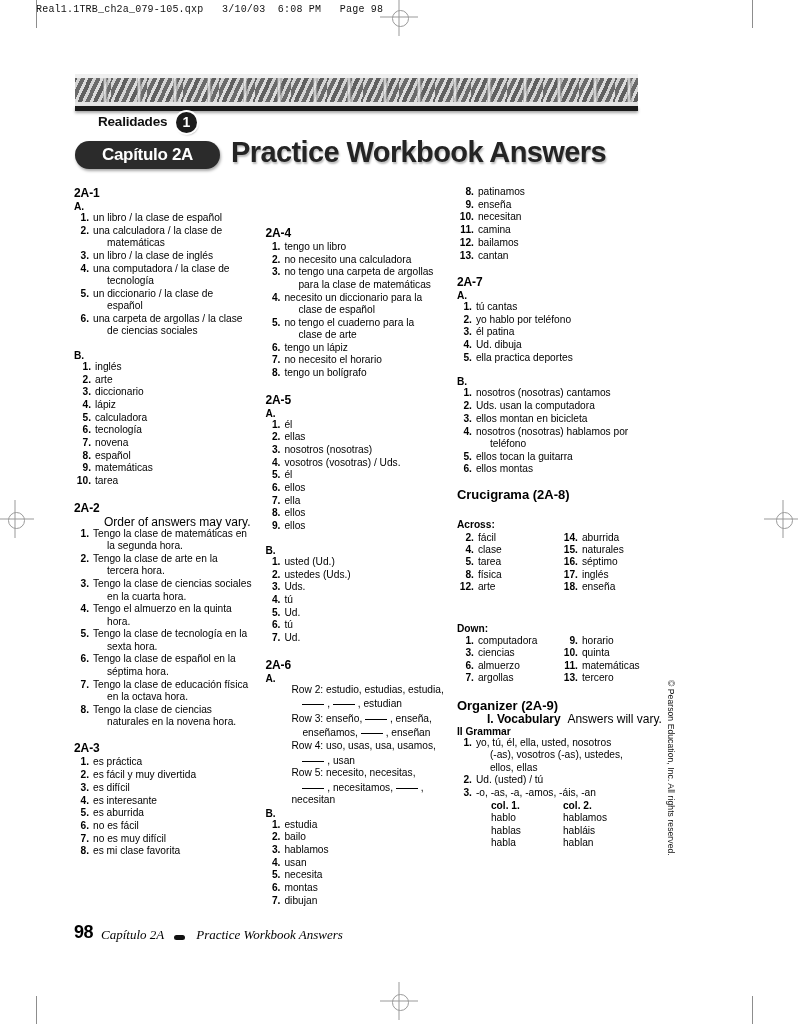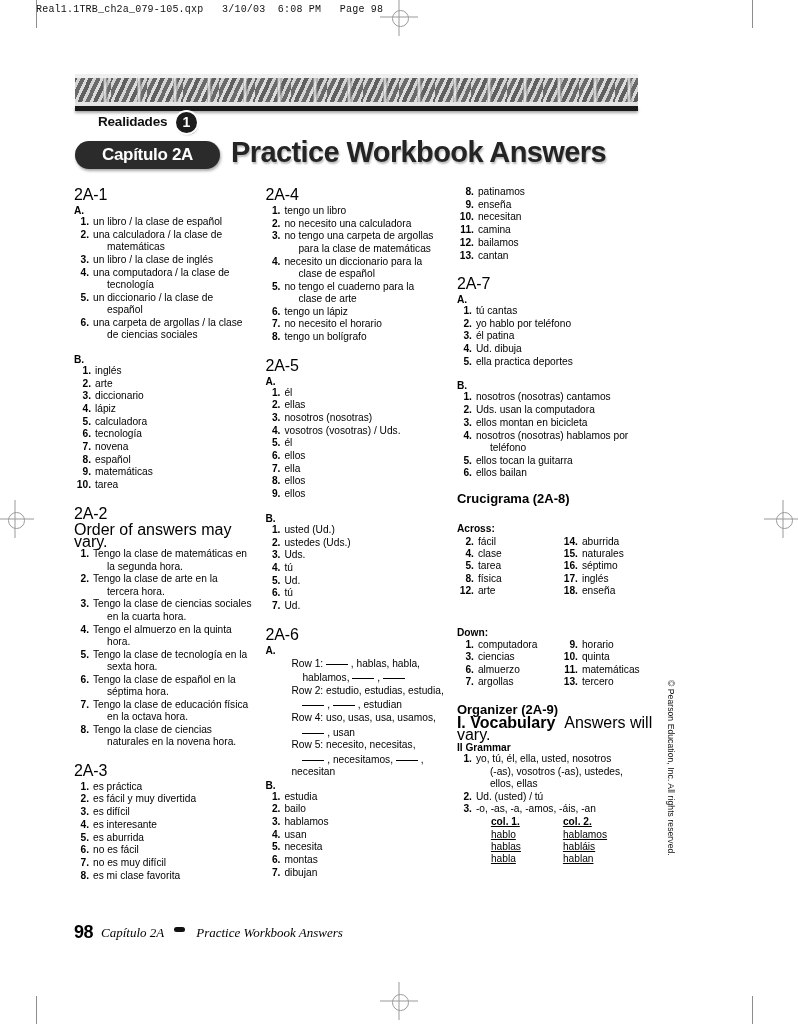--- a/index.html
+++ b/index.html
@@ -174,40 +174,41 @@
   
   .columns {
     position: absolute;
     left: 74px;
     top: 186px;
     width: 600px;
     display: flex;
     gap: 0px;
   }
   .col { width: 190px; padding-right: 4px; }
-  .col.c2 { margin-left: 0px; }
+  .col.c2 { margin-left: 0px; margin-top: 40px; }
   .col.c3 { margin-left: 0px; width: 216px; }
 
   .sec { margin-bottom: 0px; }
   .sec-head {
-    font-size: 16px;
-    font-weight: normal;
+    font-size: 12px;
+    font-weight: bold;
     margin-top: 13px;
     margin-bottom: 1px;
     letter-spacing: -0.1px;
   }
   .sec-head.first { margin-top: 0; }
   .sub-head {
     font-size: 10.2px;
     font-weight: bold;
     margin-top: 1px;
   }
   .note {
-    font-size: 16px;
+    font-size: 12px;
     line-height: 12.3px;
+    margin-left: 30px;
   }
   ol.answers {
     margin: 0;
     padding: 0;
     list-style: none;
     font-size: 10.2px;
     line-height: 12.4px;
   }
   ol.answers li {
     position: relative;
@@ -255,21 +256,21 @@
     display: flex;
     gap: 0px;
   }
   .cw-col { width: 104px; }
   .cw-col ol { margin:0; padding:0; list-style:none; }
   .cw-col li { position: relative; padding-left: 21px; }
   .cw-col li > .num { position:absolute; left:0; width:17px; text-align:right; font-weight:bold; }
 
   
   .org-cols { display:flex; padding-left: 34px; font-size:10.2px; line-height:12.4px; }
-  .org-cols .ocol { width: 72px; text-decoration: underline; }
+  .org-cols .ocol { width: 72px; }
   .org-cols .ohead { font-weight: bold; }
 
   
   .copyright {
     position: absolute;
     left: 676px;
     top: 680px;
     font-size: 8.5px;
     color: #111;
     white-space: nowrap;
@@ -277,21 +278,21 @@
     transform: rotate(90deg);
     letter-spacing: 0.1px;
   }
 
   
   .footer {
     position: absolute;
     left: 74px;
     top: 922px;
     display: flex;
-    align-items: center;
+    align-items: flex-end;
     gap: 8px;
   }
   .footer .pageno {
     font-size: 18px;
     font-weight: bold;
     letter-spacing: -0.5px;
   }
   .footer .f-chap,
   .footer .f-title {
     font-family: "Liberation Serif", serif;
@@ -448,26 +449,26 @@
         <li><span class="num">6.</span><span class="txt">tú</span></li>
         <li><span class="num">7.</span><span class="txt">Ud.</span></li>
       </ol>
     </div>
 
     <div class="sec">
       <div class="sec-head">2A-6</div>
       <div class="sub-head">A.</div>
       <div class="rowlist">
         <div class="rowitem">
-          <span>Row 1: </span><span class="blank"></span><span> , hablas, habla,</span>
-          <span class="cont"><span>hablamos, </span><span class="blank"></span><span> , </span><span class="blank"></span></span>
-        </div>
-        <div class="rowitem">
           <span>Row 2: estudio, estudias, estudia,</span>
           <span class="cont"><span class="blank"></span><span> , </span><span class="blank"></span><span> , estudian</span></span>
+        </div>
+        <div class="rowitem">
+          <span>Row 3: enseño, </span><span class="blank"></span><span> , enseña,</span>
+          <span class="cont"><span>enseñamos, </span><span class="blank"></span><span> , enseñan</span></span>
         </div>
         <div class="rowitem">
           <span>Row 4: uso, usas, usa, usamos,</span>
           <span class="cont"><span class="blank"></span><span> , usan</span></span>
         </div>
         <div class="rowitem">
           <span>Row 5: necesito, necesitas,</span>
           <span class="cont"><span class="blank"></span><span> , necesitamos, </span><span class="blank"></span><span> ,</span></span>
           <span style="display:block;">necesitan</span>
         </div>
@@ -507,21 +508,21 @@
         <li><span class="num">5.</span><span class="txt">ella practica deportes</span></li>
       </ol>
       <div class="spacer"></div>
       <div class="sub-head">B.</div>
       <ol class="answers">
         <li><span class="num">1.</span><span class="txt">nosotros (nosotras) cantamos</span></li>
         <li><span class="num">2.</span><span class="txt">Uds. usan la computadora</span></li>
         <li><span class="num">3.</span><span class="txt">ellos montan en bicicleta</span></li>
         <li><span class="num">4.</span><span class="txt">nosotros (nosotras) hablamos por</span><span class="cont">teléfono</span></li>
         <li><span class="num">5.</span><span class="txt">ellos tocan la guitarra</span></li>
-        <li><span class="num">6.</span><span class="txt">ellos bailan</span></li>
+        <li><span class="num">6.</span><span class="txt">ellos montas</span></li>
       </ol>
     </div>
 
     <div class="cw-block">
       <div class="cw-title">Crucigrama (2A-8)</div>
       <div class="cw-sub">Across:</div>
       <div class="cw-grid">
         <div class="cw-col">
           <ol>
             <li><span class="num">2.</span><span>fácil</span></li>

